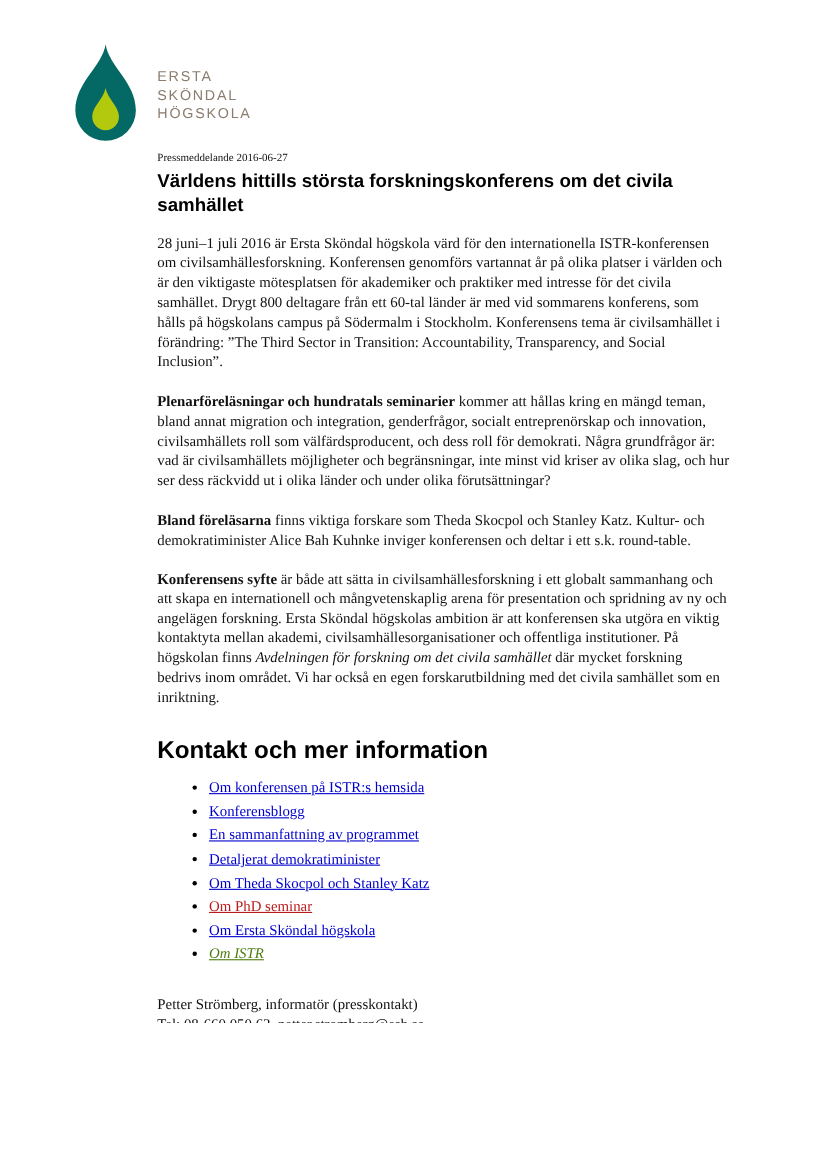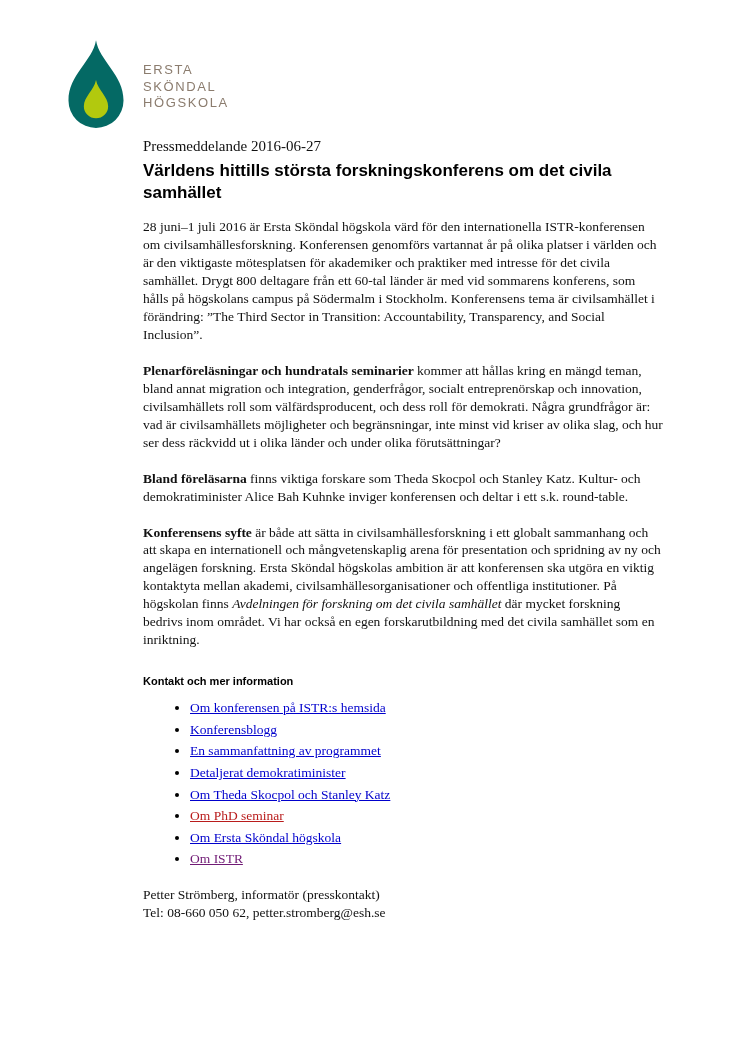--- a/index.html
+++ b/index.html
@@ -8,33 +8,33 @@
     overflow:hidden; font-family:"Liberation Serif", serif; color:#111111;
   }
   .logo-block { position:absolute; left:64px; top:38px; display:flex; align-items:center; gap:15px; }
   .logo-mark { width:64px; height:98px; display:block; }
   .logo-text {
     font-family:"Liberation Sans", sans-serif; color:#8b7c6e;
     font-size:13px; letter-spacing:1.6px; line-height:1.28; font-weight:400;
   }
   .logo-text div { white-space:nowrap; }
   .content { position:absolute; left:143px; top:138px; width:520px; }
-  .kicker { margin:0 0 5px 0; font-size:15px; color:#111; }
+  .kicker { margin:0 0 5px 0; font-size:10px; color:#111; }
   .title {
     margin:0 0 14px 0; font-family:"Liberation Sans", sans-serif;
     font-weight:700; font-size:17px; line-height:1.3; color:#000; max-width:500px;
   }
   .body-para { margin:0 0 18px 0; font-size:13.5px; line-height:1.33; }
   .b { font-weight:bold; }
   .i { font-style:italic; }
   .section-heading {
     font-family:"Liberation Sans", sans-serif; font-weight:700;
-    font-size:11px; margin:26px 0 10px 0; color:#000;
+    font-size:22px; margin:26px 0 10px 0; color:#000;
   }
-  ul.links { margin:0 0 16px 0; padding:0 0 0 47px; list-style:disc; }
+  ul.links { margin:0 0 26px 0; padding:0 0 0 47px; list-style:disc; }
   ul.links li { font-size:13.5px; line-height:1.6; color:#000; }
   ul.links a { color:#0000cc; text-decoration:underline; cursor:pointer; }
   .contact { margin:0 0 19px 0; font-size:13.5px; line-height:1.33; }
 </style>
 </head>
 <body>
 
 <div class="page">
 
   <header class="logo-block">
@@ -63,21 +63,21 @@
     <h2 class="section-heading">Kontakt och mer information</h2>
 
     <ul class="links" id="links">
         <li><a href="#" style="color: rgb(0, 0, 204);">Om konferensen på ISTR:s hemsida</a></li>
         <li><a href="#" style="color: rgb(0, 0, 204);">Konferensblogg</a></li>
         <li><a href="#" style="color: rgb(0, 0, 204);">En sammanfattning av programmet</a></li>
         <li><a href="#" style="color: rgb(0, 0, 204);">Detaljerat demokratiminister</a></li>
         <li><a href="#" style="color: rgb(0, 0, 204);">Om Theda Skocpol och Stanley Katz</a></li>
         <li><a href="#" style="color: #b91c1c; font-family: Liberation Serif, serif;">Om PhD seminar</a></li>
         <li><a href="#" style="color: rgb(0, 0, 204);">Om Ersta Sköndal högskola</a></li>
-        <li><a href="#" style="color: #701a75;">Om ISTR</a></li>
+        <li><a href="#" style="color: #4d7c0f; font-style: italic;">Om ISTR</a></li>
       </ul>
 
     <div id="contacts">
         <div class="contact">
           <div>Petter Strömberg, informatör (presskontakt)</div>
           <div>Tel: 08-660 050 62, petter.stromberg@esh.se</div>
         </div>
       </div>
   </main>
 

